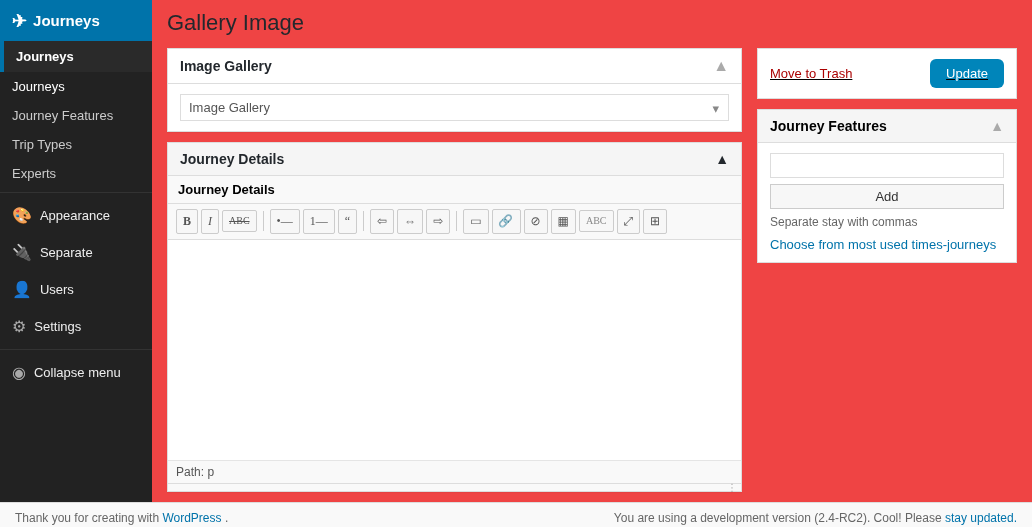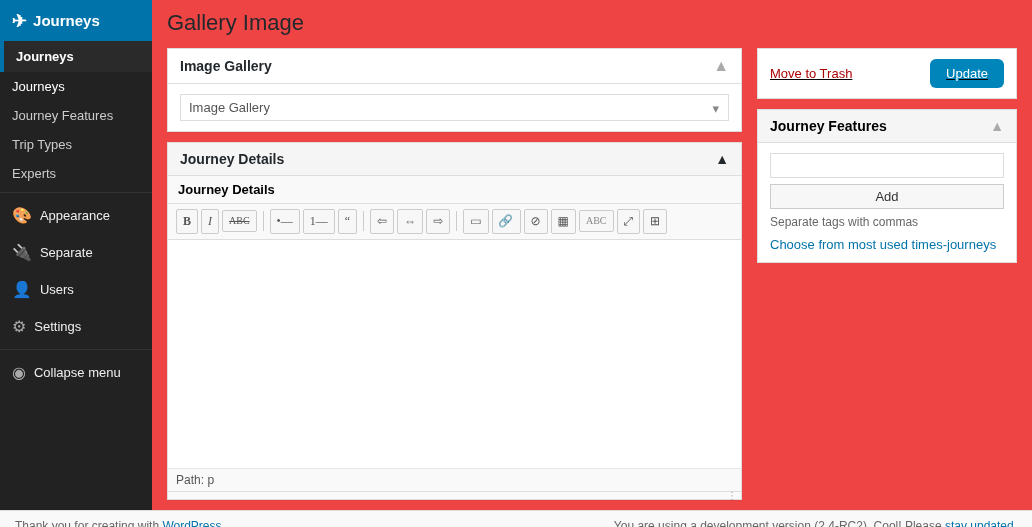--- a/index.html
+++ b/index.html
@@ -181,21 +181,20 @@
       width: 100%;
       font-size: 13px;
       outline: none;
     }
     .editor-footer {
       background: #f9f9f9;
       border-top: 1px solid #e5e5e5;
       padding: 4px 8px;
       font-size: 12px;
       color: #555;
-      margin-top: 8px;
     }
     .editor-resize-handle {
       width: 100%;
       height: 8px;
       background: #f9f9f9;
       border-top: 1px solid #ddd;
       cursor: ns-resize;
       display: flex;
       justify-content: flex-end;
       align-items: center;
@@ -417,21 +416,21 @@
         <div class="features-box">
           <div class="features-header">
             <span>Journey Features</span>
             <span class="toggle-icon" style="cursor:pointer;color:#aaa;">▲</span>
           </div>
           <div class="features-body">
             <div class="tag-input-row">
               <input type="text" class="tag-input" placeholder="" style="">
               <button class="add-tag-btn">Add</button>
             </div>
-            <div class="tag-hint">Separate tags with commas</div>
+            <div class="tag-hint">Separate stay with commas</div>
             <a href="#" class="choose-tags-link">Choose from most used times-journeys</a>
           </div>
         </div>
       </div>
     </div>
   </div>
 </div>
 
 <div id="footer">
   <div>

